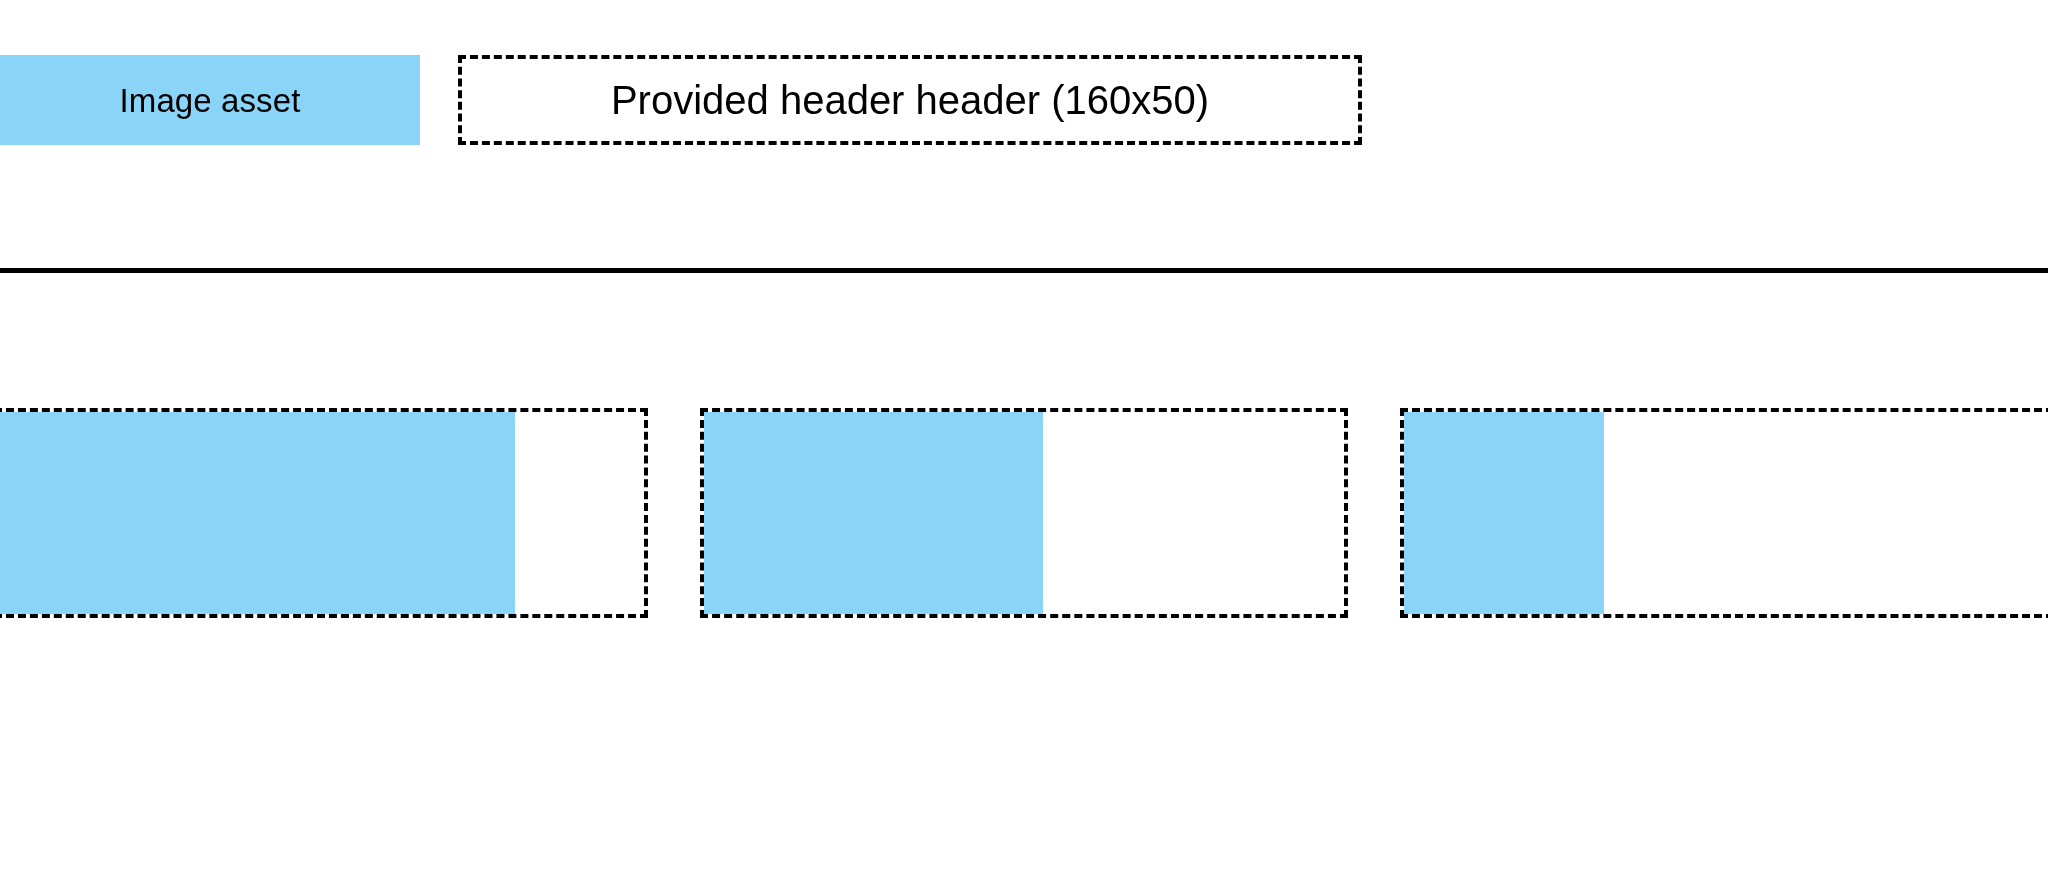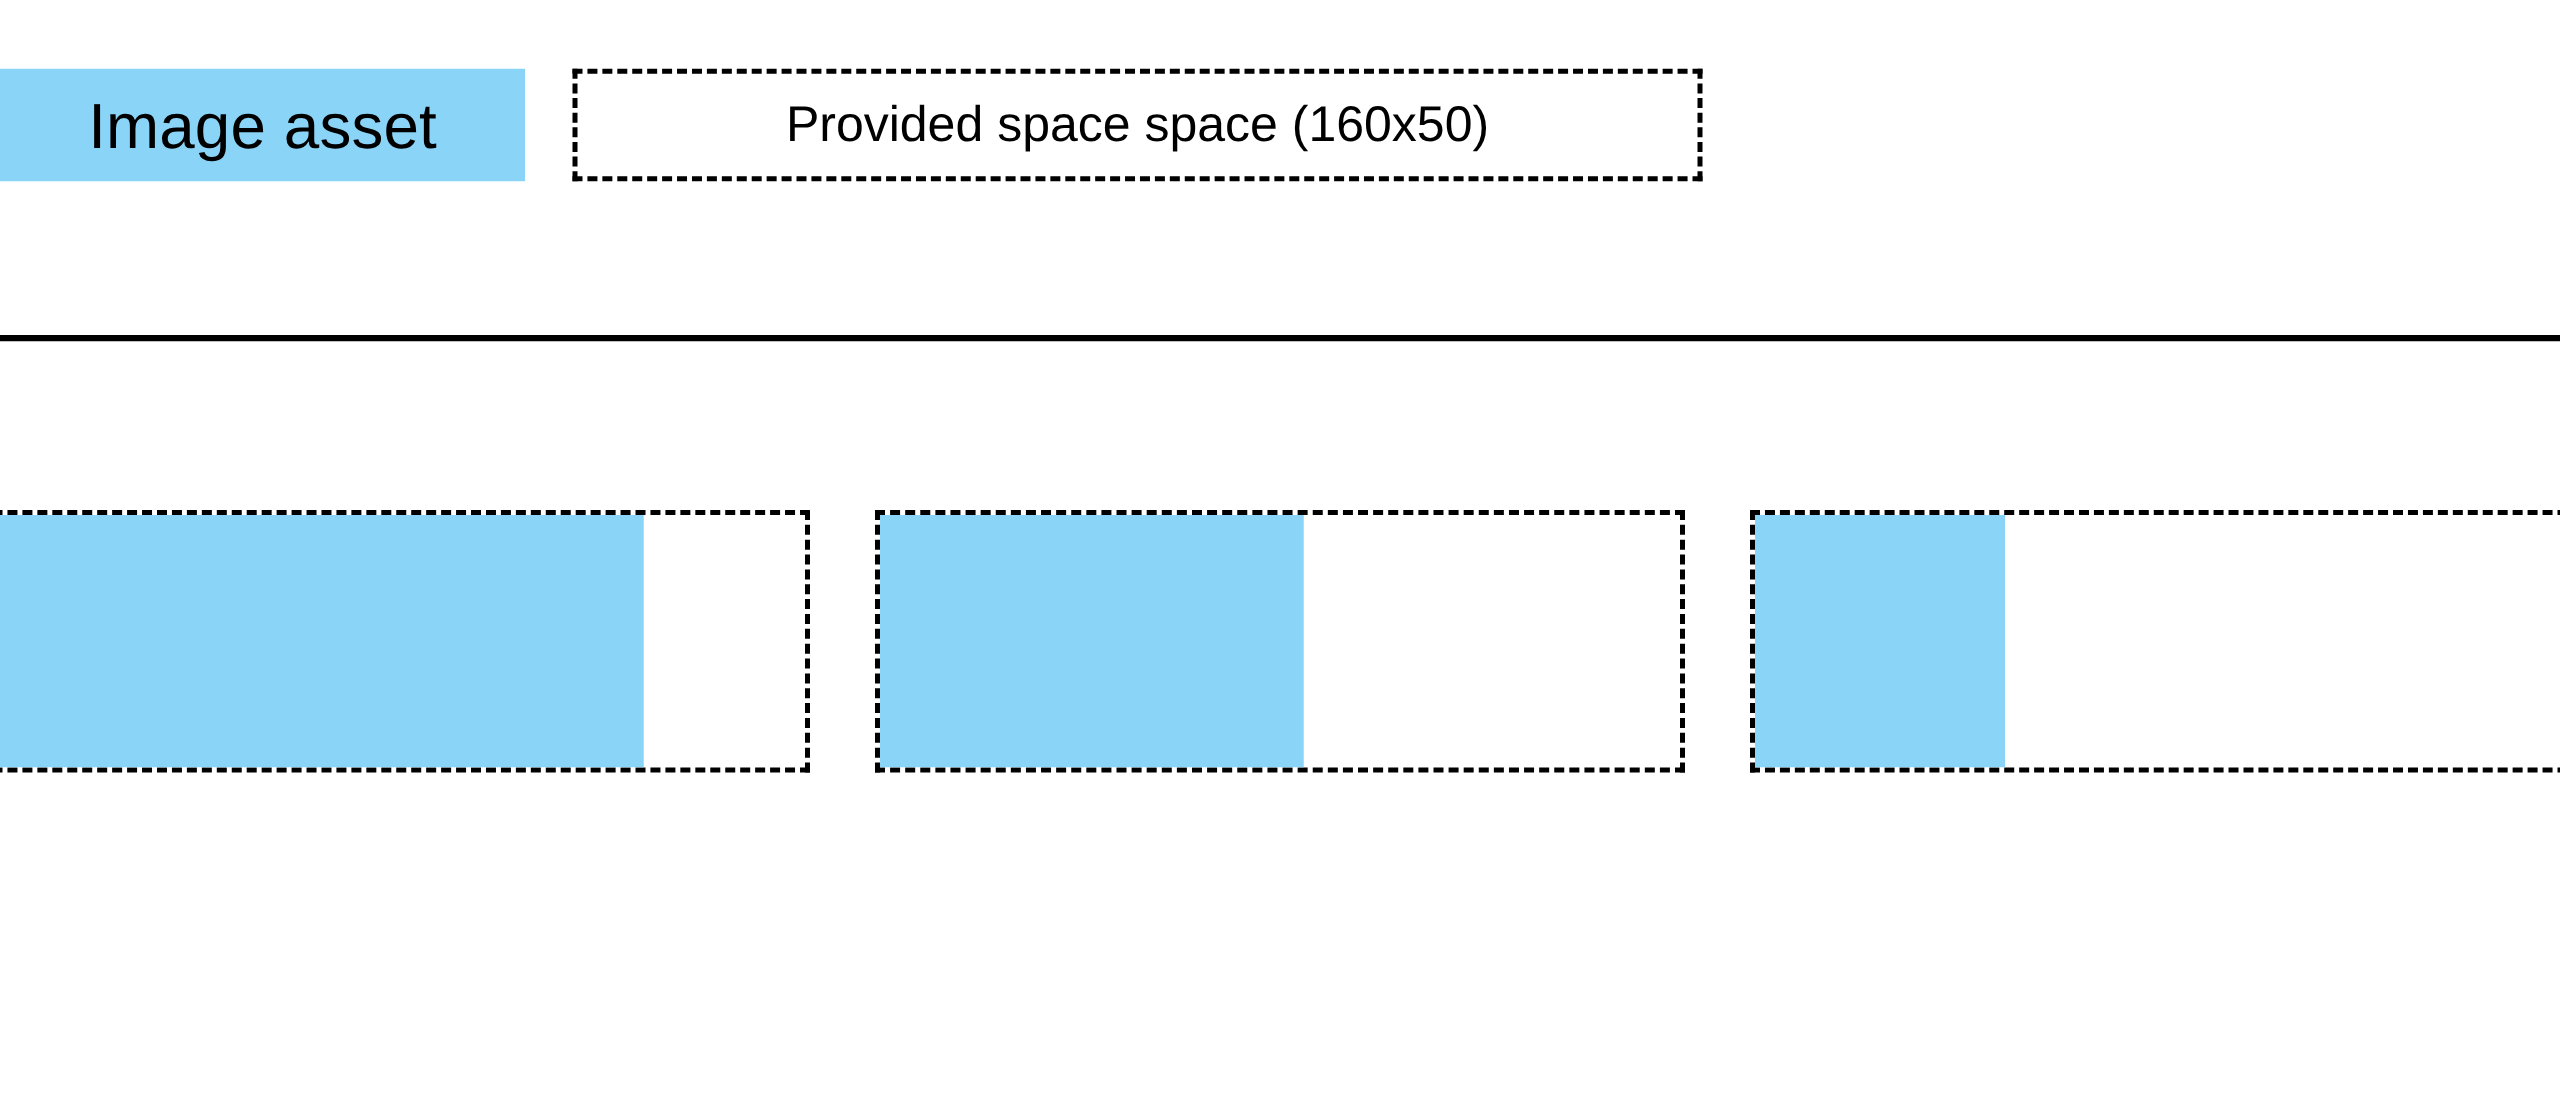--- a/index.html
+++ b/index.html
@@ -38,21 +38,21 @@
     top: 0;
     width: 420px;
     height: 90px;
     background: #8AD4F7;
     display: flex;
     align-items: center;
     justify-content: center;
     box-sizing: border-box;
   }
   .asset-chip .chip-label {
-    font-size: 51px;
+    font-size: 33px;
     line-height: 1;
     letter-spacing: 0.1px;
     color: #000;
     white-space: nowrap;
   }
 
   .header-space-box {
     position: absolute;
     left: 458px;
     top: 0;
@@ -140,21 +140,21 @@
 
 <div class="page">
 
   <div class="header-row">
 
     <div class="asset-chip">
       <span class="chip-label">Image asset</span>
     </div>
 
     <div class="header-space-box">
-      <span class="space-label">Provided space space (160x50)</span>
+      <span class="space-label">Provided header header (160x50)</span>
     </div>
 
   </div>
 
   <div class="divider"></div>
 
   <div class="ratio-grid">
 
 
     <div class="ratio-row row-2">

